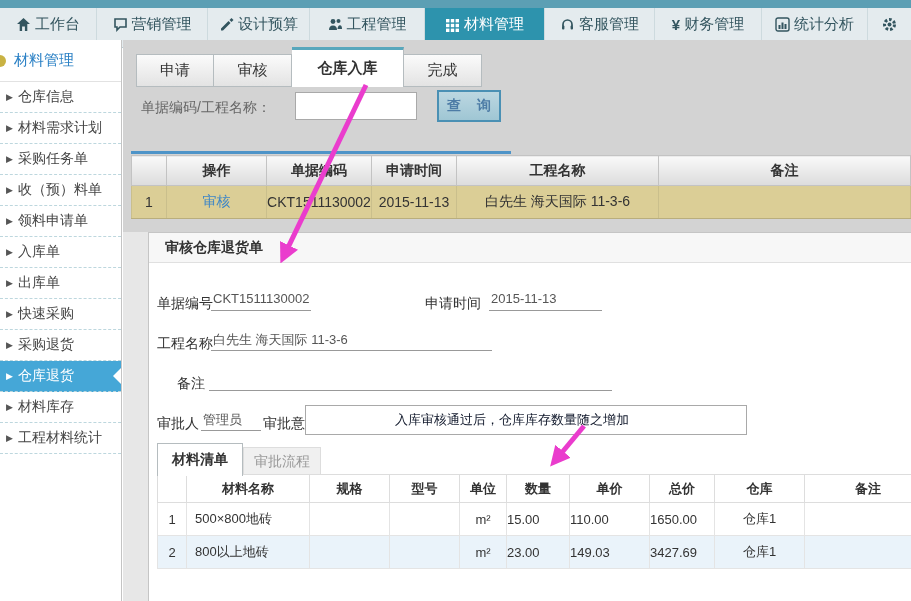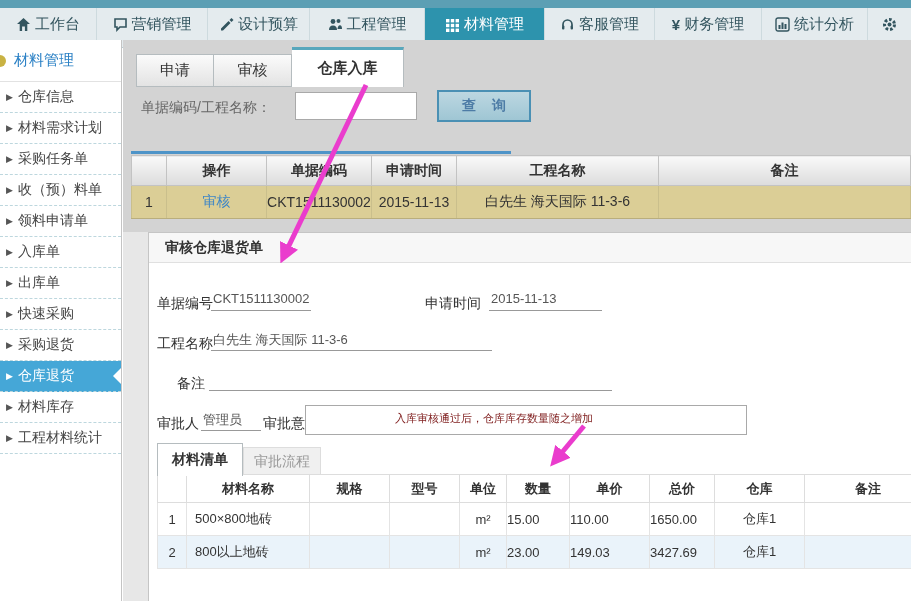--- a/index.html
+++ b/index.html
@@ -36,21 +36,21 @@
   
   .tabstrip { position:absolute; left:13px; top:5px; height:42px; display:flex; align-items:flex-end; }
   .tab { width:78px; height:33px; display:flex; align-items:center; justify-content:center; font-size:15px; color:#333;
          background:linear-gradient(#fbfbfb,#e3e3e3); border:1px solid #b5bcbf; border-left:none; cursor:pointer; }
   .tab:first-child { border-left:1px solid #b5bcbf; }
   .tab.active { width:112px; height:40px; background:#fff; border-top:3px solid #58a7bc; border-bottom:none; font-weight:bold; }
 
   
   .search-label { position:absolute; left:18px; top:59px; color:#666; font-size:14px; }
   .search-input { position:absolute; left:172px; top:52px; width:122px; height:28px; border:1px solid #a9a9a9; background:#fff; padding:0 6px; font-size:13px; }
-  .search-btn { position:absolute; left:314px; top:50px; width:94px; height:32px; background:linear-gradient(#bcd7e1,#9fc6d4);
+  .search-btn { position:absolute; left:314px; top:50px; width:64px; height:32px; background:linear-gradient(#bcd7e1,#9fc6d4);
                 border:2px solid #4a90b4; color:#4d7ca6; font-size:14px; font-weight:bold; letter-spacing:6px; padding-left:6px; cursor:pointer; }
 
   
   .section-head { position:absolute; left:18px; top:92px; display:flex; align-items:center; gap:6px; color:#555; font-size:14px;margin-top:25px; }
   .section-line { position:absolute; left:8px; top:111px; width:380px; height:3px; background:#4e94c8; }
 
   
   .list-table { position:absolute; left:8px; top:115px; width:780px; border-collapse:collapse; table-layout:fixed; font-size:14px; }
   .list-table th { height:30px; background:linear-gradient(#f9f9f9,#dcdcdc); border:1px solid #c3c3c3; border-left:none; font-weight:bold; color:#333;margin-top:36px; }
   .list-table th:first-child { border-left:1px solid #c3c3c3; }
@@ -58,21 +58,21 @@
   .list-table td:first-child { border-left:1px solid #cabf8c; }
   .op-link { color:#3e86c7; cursor:pointer; }
 
   
   .panel { position:absolute; left:25px; top:192px; width:790px; height:380px; background:#fff; border:1px solid #c5c5c5; }
   .panel-head { height:30px; background:#f7f7f7; border-bottom:1px solid #e0e0e0; display:flex; align-items:center; padding-left:16px; font-weight:bold; color:#333; font-size:14px; }
 
   .frm-label { position:absolute; color:#333; font-size:14px; }
   .frm-value { position:absolute; border-bottom:1px solid #999; color:#555; font-size:13px; padding:0 2px 2px 2px; height:20px; }
   .opinion-box { position:absolute; left:156px; top:172px; width:442px; height:30px; border:1px solid #a9a9a9; background:#fff; }
-  .annotation { position:absolute; left:246px; top:178px; color:#7f1d1d; font-size:11px; white-space:nowrap;text-align:right; }
+  .annotation { position:absolute; left:246px; top:178px; color:#0f172a; font-size:13px; white-space:nowrap;text-align:right; }
 
   .inner-tabs { position:absolute; left:8px; top:208px; height:34px; display:flex; align-items:flex-end; }
   .itab { cursor:pointer; display:flex; align-items:center; justify-content:center; font-size:14px; }
   .itab.active { width:86px; height:33px; background:#fff; border:1px solid #b5bcbf; border-bottom:none; font-weight:bold; color:#333; position:relative; z-index:2; margin-bottom:-1px; }
   .itab.inactive { width:78px; height:28px; background:#f0f0f0; border:1px solid #ddd; border-bottom:none; color:#999; }
 
   .mat-table { position:absolute; left:8px; top:241px; width:775px; border-collapse:collapse; table-layout:fixed; font-size:13px; }
   .mat-table th { height:28px; background:#fff; border:1px solid #ddd; font-weight:bold; color:#333; }
   .mat-table td { height:33px; border:1px solid #e4e4e4; color:#333; background:#fff; }
   .mat-table tr.alt td { background:#eaf3fa; }
@@ -220,20 +220,21 @@
       </div>
   </div>
 
   <div class="content">
     <div class="content-lower"></div>
 
     <div class="tabstrip">
       <div class="tab">申请</div>
       <div class="tab">审核</div>
       <div class="tab active">仓库入库</div>
+      <div class="tab">完成</div>
     </div>
 
     <span class="search-label">单据编码/工程名称：</span>
     <input class="search-input" type="text" value="" style="">
     <button class="search-btn">查 询</button>
 
     <div class="section-head">
       <svg width="15" height="14" viewBox="0 0 15 14">
           <rect x="1" y="1" width="13" height="9.5" rx="1.5" fill="#4a8fc8"></rect>
           <rect x="3" y="3" width="9" height="5.5" fill="#dceaf7"></rect>

